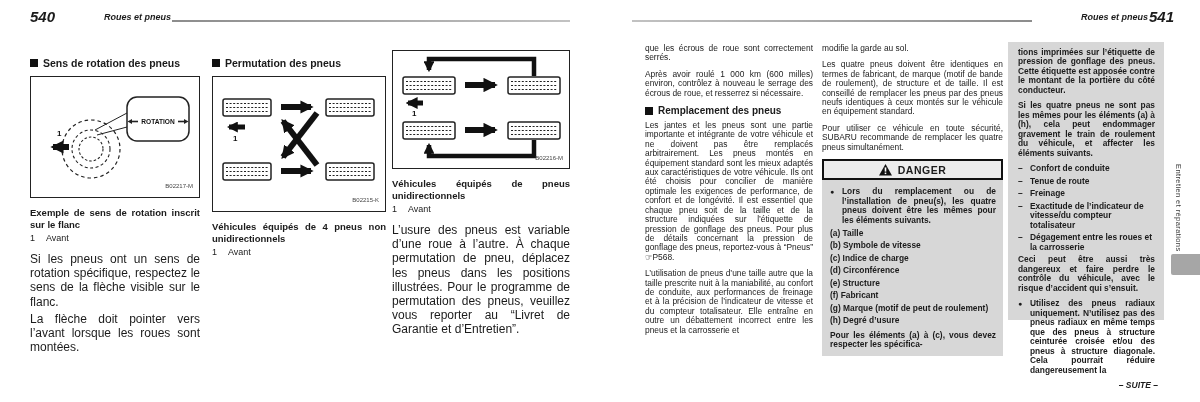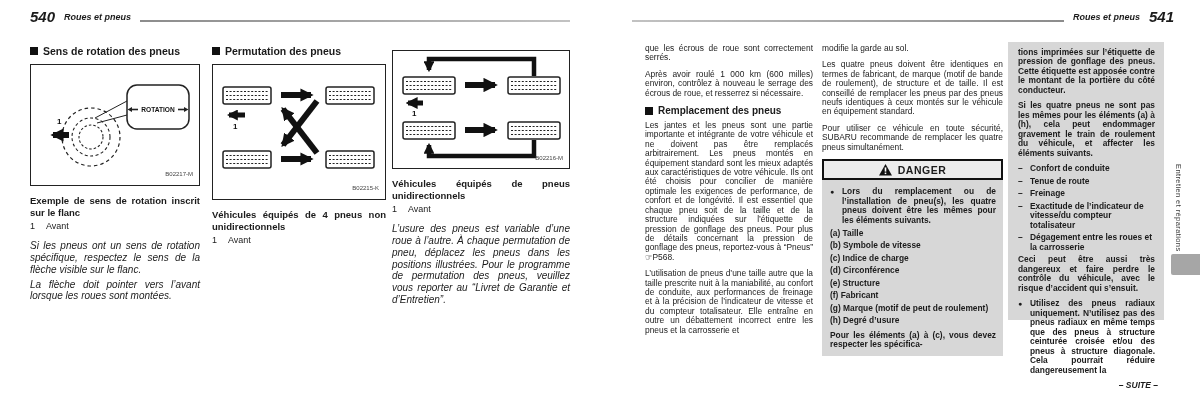--- a/index.html
+++ b/index.html
@@ -1,44 +1,44 @@
 <!DOCTYPE html>
 <html lang="fr"><head>
 <meta charset="utf-8">
 <style>
   html,body{margin:0;padding:0;background:#ffffff;}
   .spread{
     position:relative;width:1200px;height:402px;overflow:hidden;background:#fff;
     font-family:"Liberation Sans","DejaVu Sans",sans-serif;color:#1b1b1b;
   }
   
-  .pghead{position:absolute;top:9px;display:flex;align-items:flex-end;gap:9px;}
+  .pghead{position:absolute;top:9px;display:flex;align-items:flex-end;gap:1px;}
   .pghead-left{left:30px;width:540px;}
   .pghead-right{left:632px;width:542px;}
   .pgnum{font-size:15px;font-weight:bold;font-style:italic;line-height:1;}
-  .runhead{font-size:9px;font-weight:bold;font-style:italic;line-height:1;padding-bottom:2px;}
+  .runhead{font-size:9px;font-weight:bold;font-style:italic;line-height:1;padding-bottom:2px;margin-left:48px;}
   .headrule{flex:1;height:2px;background:linear-gradient(to right,#8c8c8c,#c2c2c2);margin-bottom:2px;}
   .pghead-right .headrule{background:linear-gradient(to left,#8c8c8c,#c2c2c2);}
   
   .col{position:absolute;top:45px;}
   #colL1{left:30px;width:170px;}
   #colL2{left:212px;width:174px;}
   #colL3{left:392px;width:178px;top:50px;}
   #colR1{left:645px;width:168px;top:44px;}
   #colR2{left:822px;width:181px;top:44px;}
   #colR3{left:1008px;width:156px;top:42px;height:278px;background:#d7d7d7;
          padding:6px 9px 4px 10px;box-sizing:border-box;}
   
-  .sect{font-size:10.5px;font-weight:bold;margin:0 0 7px 0;display:flex;align-items:center;}
+  .sect{font-size:10.5px;font-weight:bold;margin:12px 0 7px 0;display:flex;align-items:center;}
   .sq{width:8px;height:8px;background:#111;display:inline-block;margin-right:5px;flex:0 0 auto;}
   .figbox{border:1.5px solid #222;background:#fff;margin:0 0 9px 0;}
   .figcap{font-size:9.5px;font-weight:bold;line-height:1.22;text-align:justify;margin:0 0 3px 0;}
   .legend{font-size:9px;margin:0 0 9px 0;display:flex;}
   .legend .lnum{width:16px;}
-  .bodytxt p{font-size:10px;line-height:1.18;text-align:justify;margin:0 0 3px 0;font-style:italic;}
+  .bodytxt p{font-size:12px;line-height:1.18;text-align:justify;margin:0 0 3px 0;}
   .rtxt p{font-size:8.4px;line-height:1.12;text-align:justify;margin:0 0 7px 0;}
   .rsect{font-size:10px;font-weight:bold;margin:2px 0 5px 0;display:flex;align-items:center;}
   
   .danger{margin-top:4px;}
   .danger-head{border:2px solid #111;background:#ececec;height:17px;display:flex;
                align-items:center;justify-content:center;gap:6px;}
   .danger-title{font-size:10.5px;font-weight:bold;letter-spacing:.5px;}
   .danger-body{background:#d7d7d7;padding:7px 7px 6px 8px;font-weight:bold;}
   .danger-body,.graycol{font-size:8.4px;line-height:1.13;}
   .brow{display:flex;margin:0 0 4px 0;text-align:justify;}

